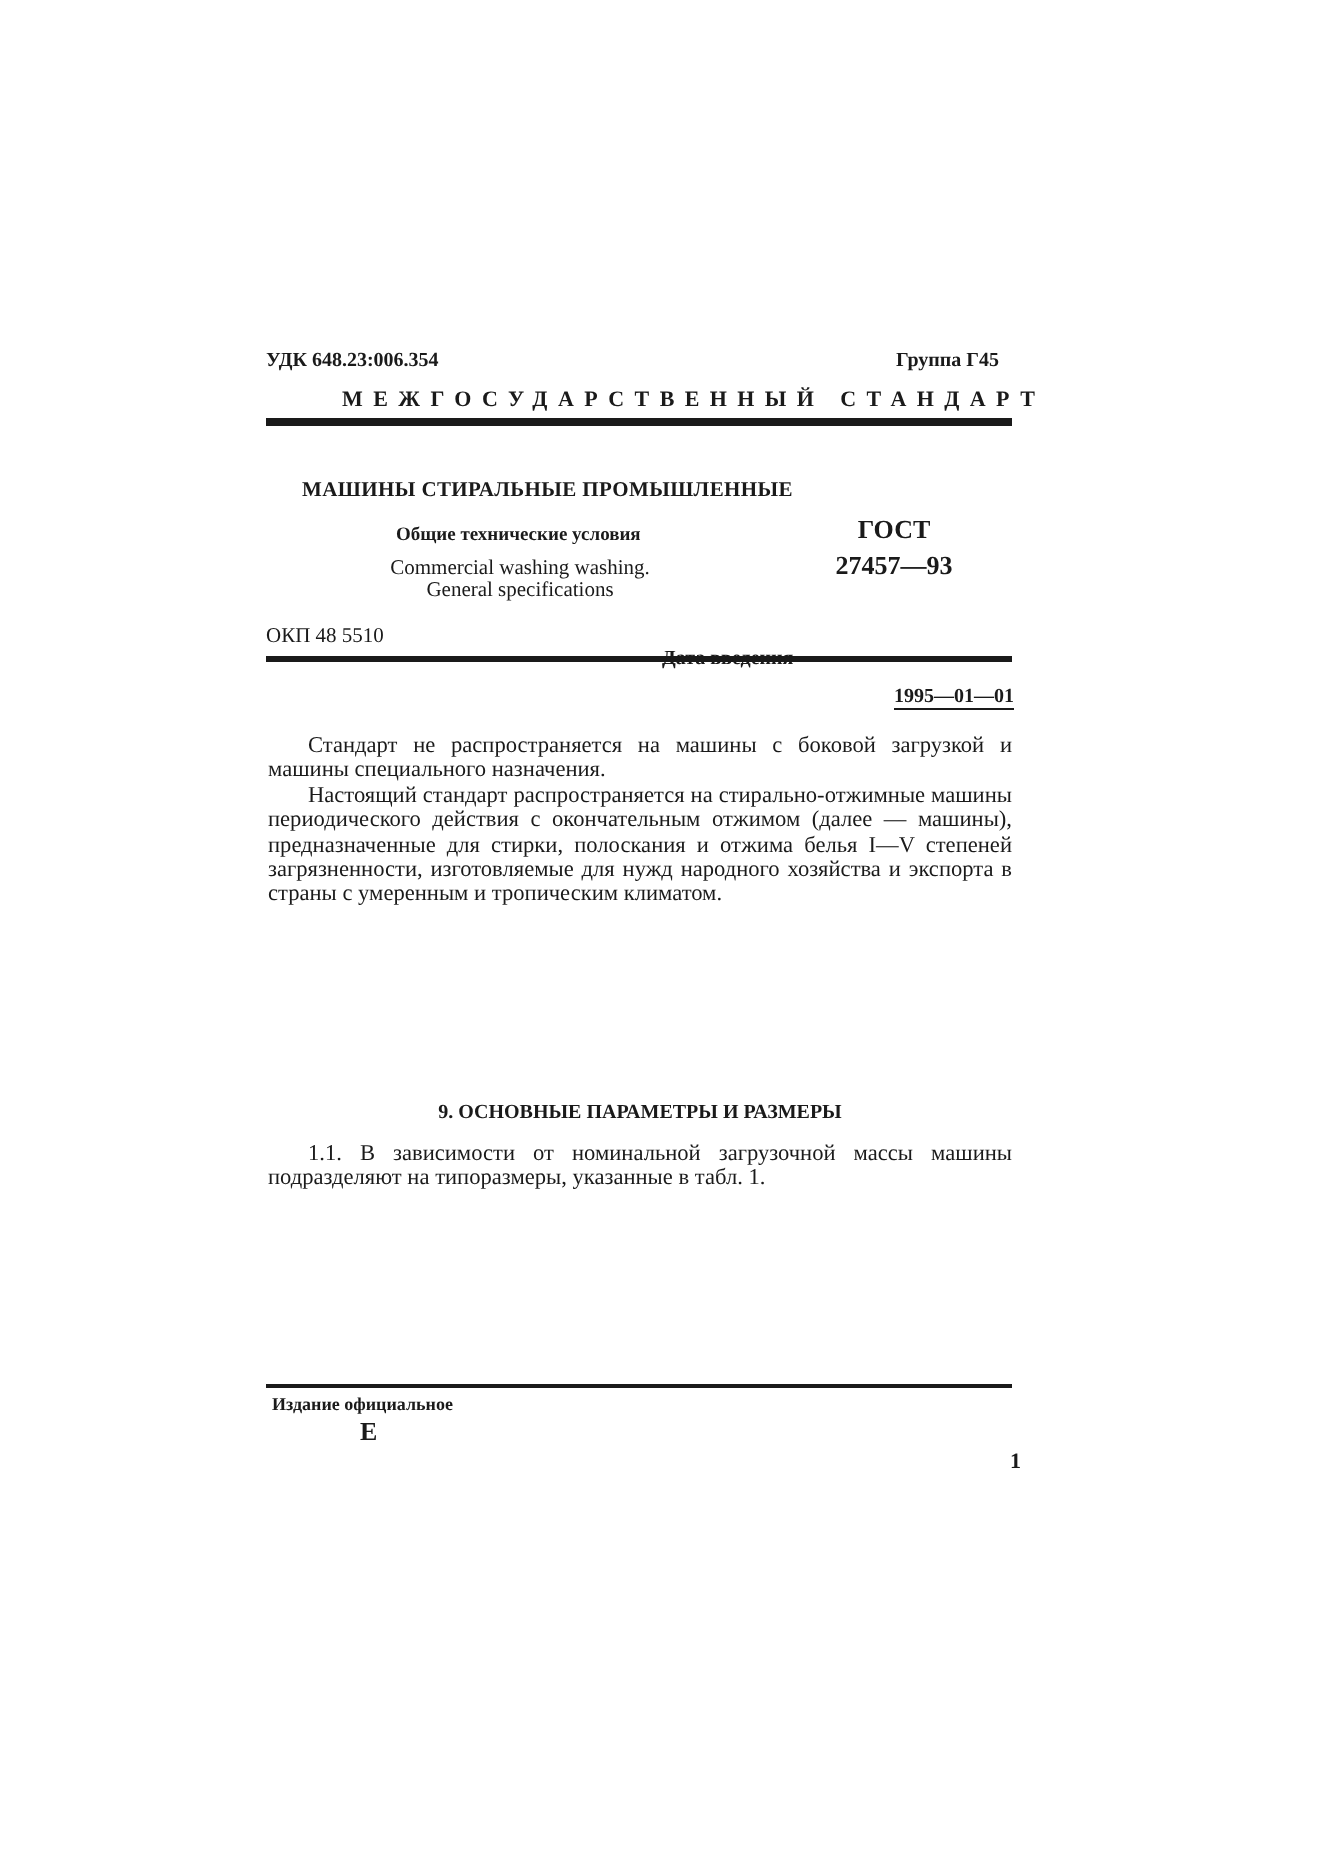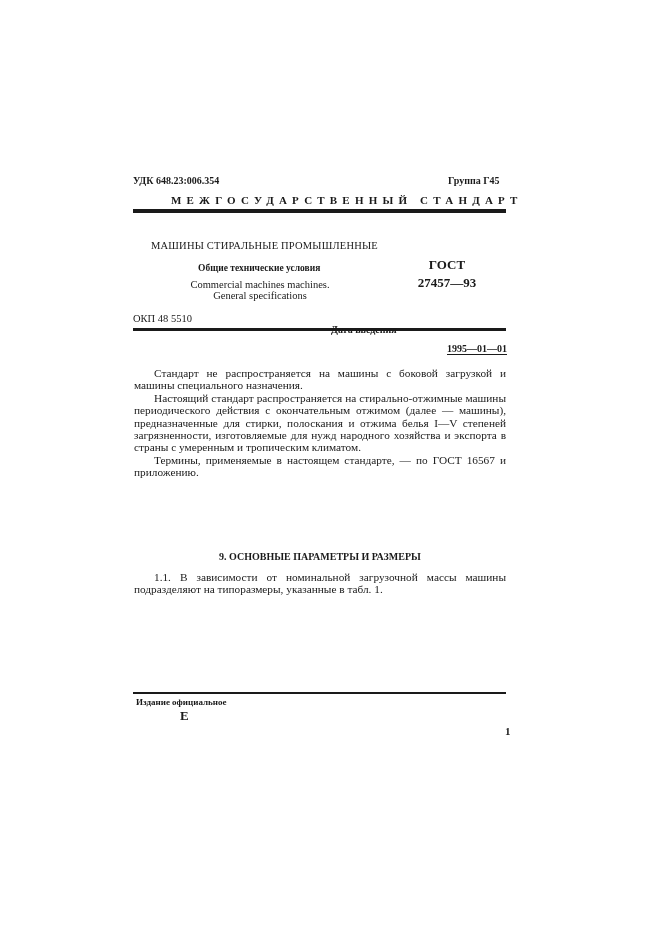--- a/index.html
+++ b/index.html
@@ -4,21 +4,21 @@
 <style>
   html, body { margin: 0; padding: 0; background: #ffffff; }
   body { width: 661px; height: 935px; position: relative; overflow: hidden;
          font-family: "Liberation Serif", "DejaVu Serif", serif; color: #1a1a1a; }
   .abs { position: absolute; }
   .udk { left: 133px; top: 175px; font-size: 10px; font-weight: bold; }
   .group { left: 448px; top: 175px; font-size: 10px; font-weight: bold; }
   .interstate { left: 171px; top: 194px; font-size: 11px; font-weight: bold; letter-spacing: 5.2px; }
   .rule { background: #1a1a1a; }
   .rule1 { left: 133px; top: 209px; width: 373px; height: 4px; }
-  .title { left: 151px; top: 240px; font-size: 10.5px; font-weight: normal; letter-spacing: 0.2px; }
+  .title { left: 151px; top: 240px; font-size: 10.5px; font-weight: bold; letter-spacing: 0.2px; }
   .subtitle { left: 198px; top: 263px; font-size: 9.5px; font-weight: bold; }
   .en { left: 160px; top: 279px; width: 200px; text-align: center; font-size: 10.5px; line-height: 11px; }
   .gost { left: 412px; top: 256px; width: 70px; text-align: center; font-size: 13px; font-weight: bold; line-height: 18px; }
   .okp { left: 133px; top: 313px; font-size: 10.5px; }
   .rule2 { left: 133px; top: 328px; width: 373px; height: 3px; }
   .date-label { left: 331px; top: 324px; font-size: 10px; font-weight: bold; }
   .date-val { left: 447px; top: 343px; font-size: 10px; font-weight: bold; border-bottom: 1.5px solid #1a1a1a; padding-bottom: 0; }
   .body { left: 134px; top: 367px; width: 372px; font-size: 11.3px; line-height: 12.4px; text-align: justify; }
   .body p { margin: 0; text-indent: 20px; }
   .heading { left: 134px; top: 551px; width: 372px; text-align: center; font-size: 10px; font-weight: bold; }
@@ -33,37 +33,36 @@
 <body>
 
 <div class="abs udk">УДК 648.23:006.354</div>
 <div class="abs group">Группа Г45</div>
 <div class="abs interstate">МЕЖГОСУДАРСТВЕННЫЙ СТАНДАРТ</div>
 <div class="abs rule rule1"></div>
 
 <div class="abs title">МАШИНЫ СТИРАЛЬНЫЕ ПРОМЫШЛЕННЫЕ</div>
 <div class="abs subtitle">Общие технические условия</div>
 <div class="abs en">
-  <div>Commercial machines machines.</div>
+  <div>Commercial washing washing.</div>
   <div>General specifications</div>
 </div>
 <div class="abs gost">
   <div>ГОСТ</div>
   <div>27457—93</div>
 </div>
 <div class="abs okp">ОКП 48 5510</div>
 <div class="abs rule rule2"></div>
 
 <div class="abs date-label">Дата введения</div>
 <div class="abs date-val">1995—01—01</div>
 
 <div class="abs body">
   <p>Стандарт не распространяется на машины с боковой загрузкой и машины специального назначения.</p>
   <p>Настоящий стандарт распространяется на стирально-отжимные машины периодического действия с окончательным отжимом (далее — машины), предназначенные для стирки, полоскания и отжима белья I—V степеней загрязненности, изготовляемые для нужд народного хозяйства и экспорта в страны с умеренным и тропическим климатом.</p>
-  <p>Термины, применяемые в настоящем стандарте, — по ГОСТ 16567 и приложению.</p>
 </div>
 
 <div class="abs heading">9. ОСНОВНЫЕ ПАРАМЕТРЫ И РАЗМЕРЫ</div>
 
 <div class="abs body2">
   <p>1.1. В зависимости от номинальной загрузочной массы машины подразделяют на типоразмеры, указанные в табл. 1.</p>
 </div>
 
 <div class="abs rule rule3"></div>
 <div class="abs edition">Издание официальное</div>

